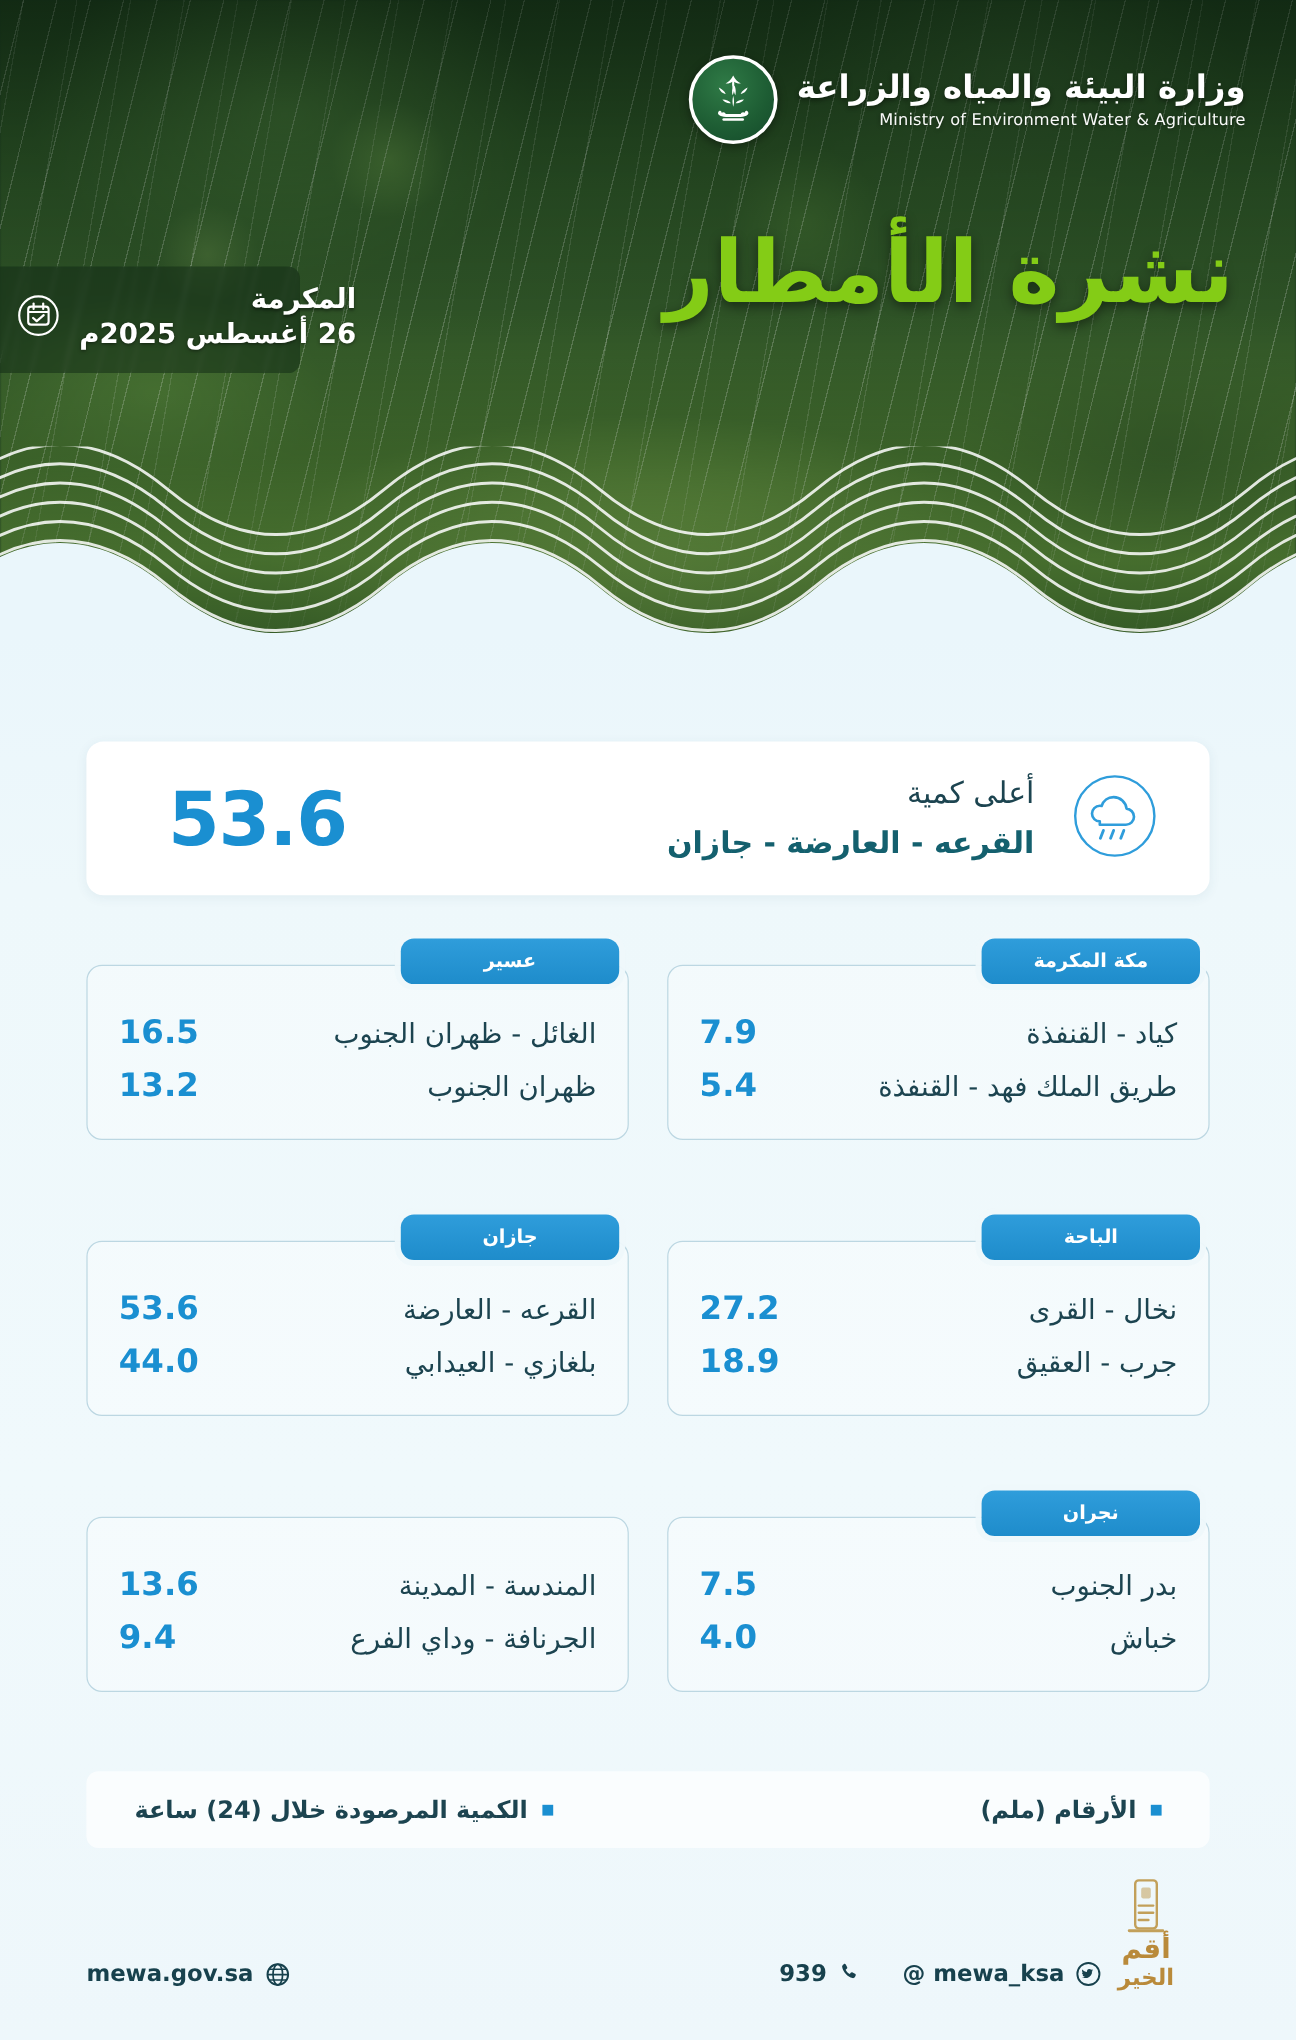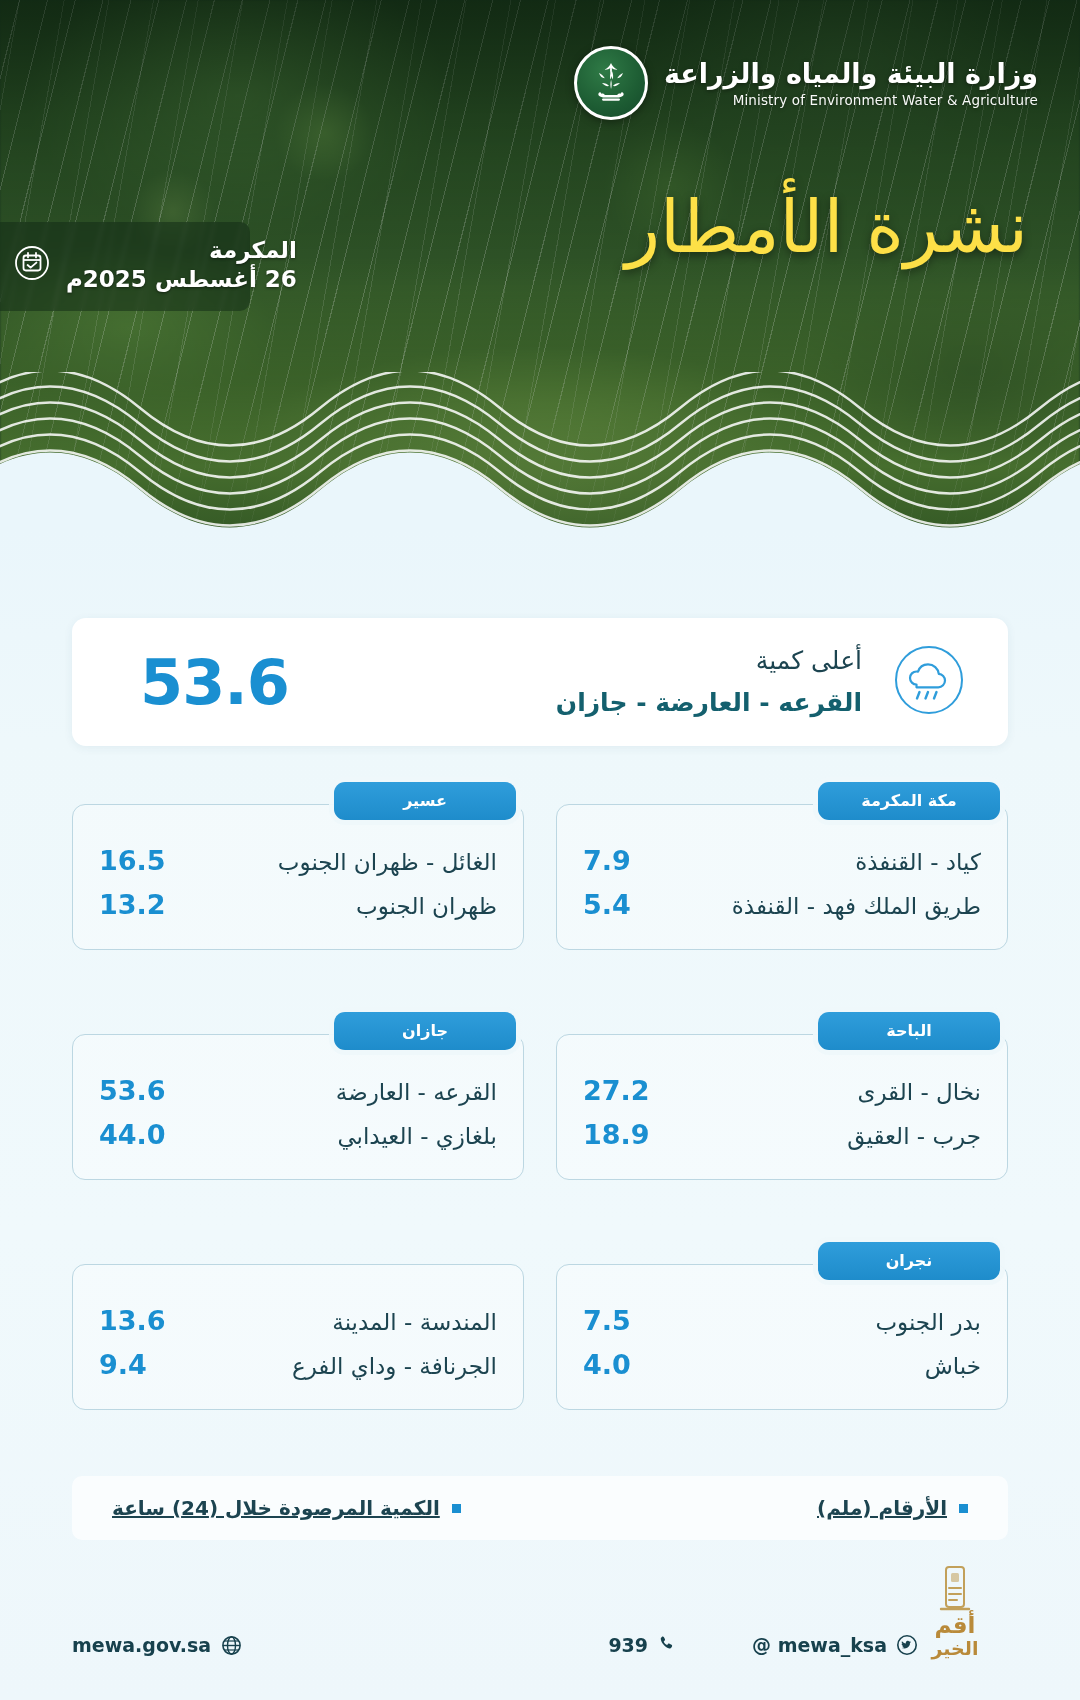--- a/index.html
+++ b/index.html
@@ -90,21 +90,21 @@
   .date-text { text-align: right; color: #fff; text-shadow: 0 1px 3px rgba(0,0,0,.5); }
   .date-day { font-size: 23px; font-weight: 700; line-height: 1.25; }
   .date-full { font-size: 23px; font-weight: 700; line-height: 1.3; white-space: nowrap; }
   .cal-icon { flex: 0 0 auto; }
 
   
   .hero-title-wrap {
     position: absolute; right: 52px; top: 190px; z-index: 5; text-align: right;
   }
   .hero-title {
-    font-size: 72px; font-weight: 400; color: #fde047;
+    font-size: 72px; font-weight: 700; color: #84cc16;
     letter-spacing: -1px; line-height: 1.05;
     text-shadow: 0 3px 10px rgba(0,0,0,.45);
   }
   .hero-sub {
     margin-top: 14px;
     font-size: 27px; font-weight: 600; color: #fff;
     text-shadow: 0 2px 6px rgba(0,0,0,.5);
   }
 
   
@@ -182,31 +182,31 @@
   .legend {
     position: absolute; bottom: 160px; right: 72px; left: 72px;
     height: 64px;
     background: rgba(255,255,255,.70);
     border-radius: 10px;
     display: flex; align-items: center; justify-content: space-between;
     padding: 0 40px;
   }
   .legend-item { display: flex; align-items: center; gap: 12px; }
   .legend-dot { width: 9px; height: 9px; background: #1a8fd1; flex: 0 0 auto; }
-  .legend-text { font-size: 20px; color: #1c4450; font-weight: 600; white-space: nowrap; text-decoration: underline; }
+  .legend-text { font-size: 20px; color: #1c4450; font-weight: 600; white-space: nowrap; }
 
   
   .footer {
     position: absolute; bottom: 0; right: 12px; left: 0; height: 150px;
   }
   .footer-left {
     position: absolute; left: 72px; bottom: 44px;
     display: flex; align-items: center; gap: 10px;
   }
-  .f-item { display: flex; align-items: flex-start; gap: 9px; margin-left: 41px; }
+  .f-item { display: flex; align-items: flex-start; gap: 9px; }
   .f-text { font-size: 19px; color: #17414d; font-weight: 600; direction: ltr; }
   .aqom {
     position: absolute; right: 58px; bottom: 42px;
     width: 110px; height: 100px;
     display:flex; flex-direction:column; align-items:center; justify-content:flex-end;
   }
   .aqom-word { font-size: 23px; font-weight: 800; color: #b98a3a; line-height: .95; letter-spacing:-.5px; }
   .aqom-word2 { font-size: 19px; font-weight: 800; color: #b98a3a; line-height: 1; margin-top: 2px; }
   .contacts {
     position: absolute; right: 150px; bottom: 44px;

